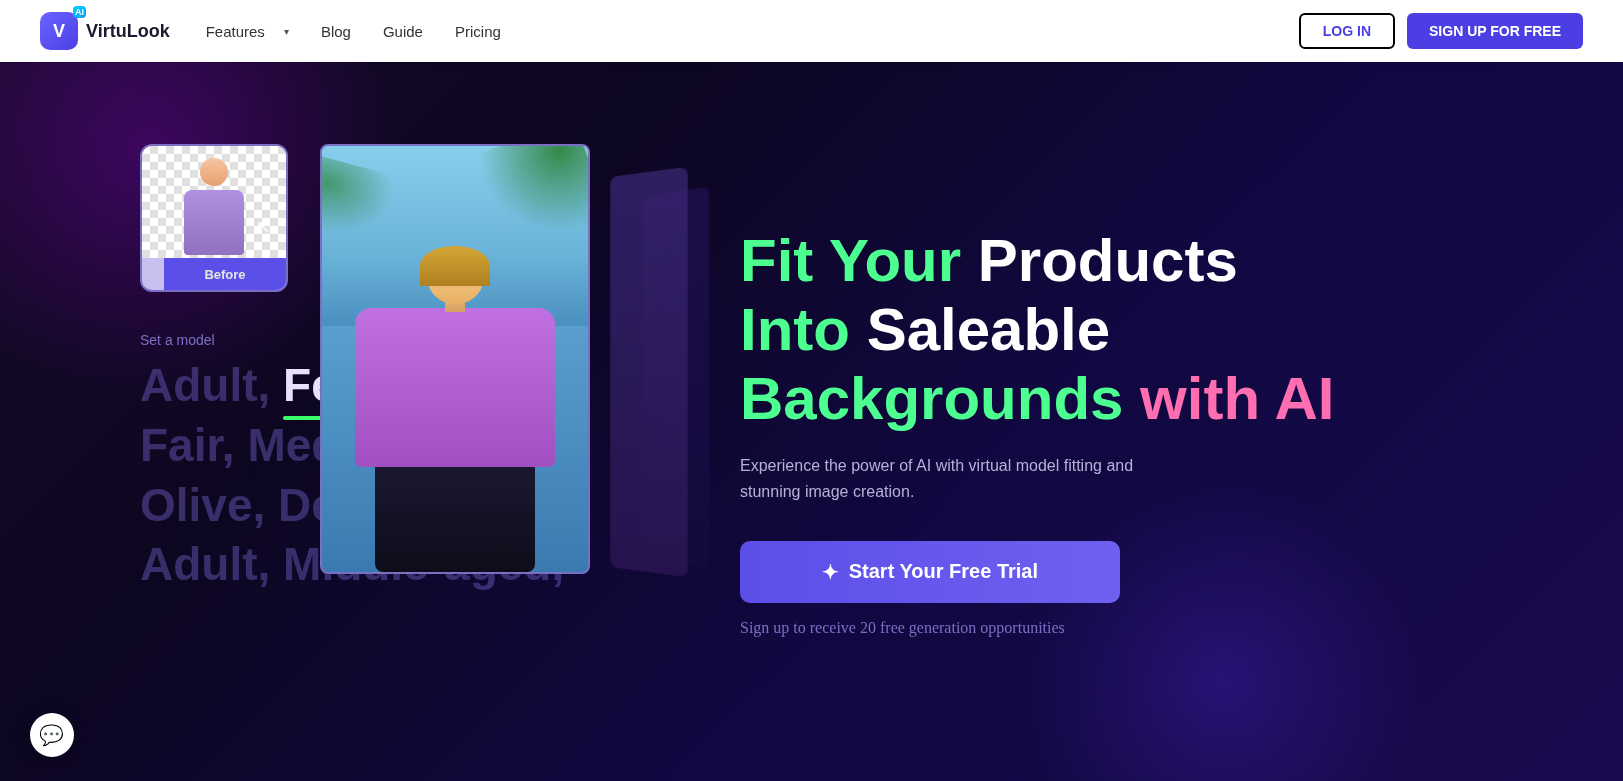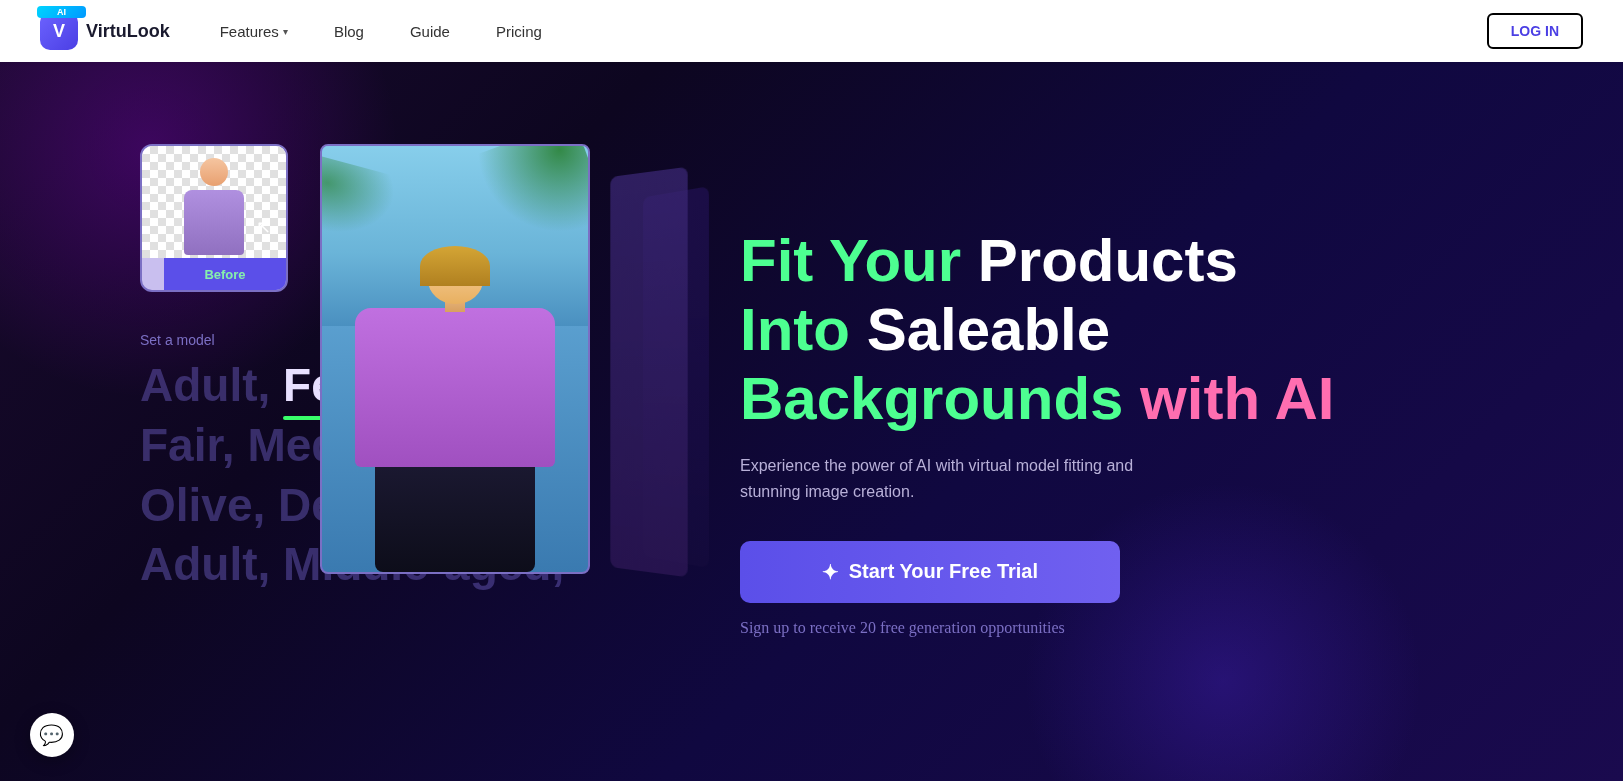--- a/index.html
+++ b/index.html
@@ -45,40 +45,39 @@
       font-weight: 700;
       position: relative;
     }
     .logo-ai-badge {
       position: absolute;
       top: -6px; right: -8px;
       background: linear-gradient(135deg, #00d4ff, #0099ff);
       color: #fff;
       font-size: 9px;
       font-weight: 700;
-      padding: 1px 20px;
+      padding: 1px 2px;
       border-radius: 4px;
     }
     .logo-text {
       font-size: 18px;
       font-weight: 700;
       color: #1a1a2e;
     }
     .nav-links {
       display: flex;
       align-items: center;
       gap: 32px;
     }
     .nav-link {
       font-size: 15px;
       color: #333;
       cursor: pointer;
-      display: flex; align-items: center; gap: 4px;
+      display: flex; align-items: center; gap: 19px;
       text-decoration: none;
-      margin-left: 14px;
     }
     .nav-chevron {
       font-size: 10px;
       color: #555;
     }
     .nav-right {
       display: flex;
       align-items: center;
       gap: 12px;
     }
@@ -231,21 +230,21 @@
       right: 15px;
       color: #fff;
       font-size: 18px;
     }
     .before-label {
       height: 32px;
       background: #5b4fe9;
       display: flex;
       align-items: center;
       justify-content: center;
-      color: #86efac;
+      color: #e5e5e5;
       font-size: 13px;
       font-weight: 600;
       margin-left: 22px;
     }
 
     
     .main-image-card {
       position: absolute;
       top: 82px;
       left: 320px;
@@ -400,20 +399,21 @@
       <a class="nav-link">
         <span>Guide</span>
       </a>
       <a class="nav-link">
         <span>Pricing</span>
       </a>
     </div>
   </div>
   <div class="nav-right">
     <button class="btn-login">LOG IN</button>
+    <button class="btn-signup">SIGN UP FOR FREE</button>
   </div>
 </nav>
 
 <section class="hero">
   <div class="hero-content">
 
     <div class="hero-demo">
 
       <div class="model-selector-text">
         <div class="model-set-label">Set a model</div>

